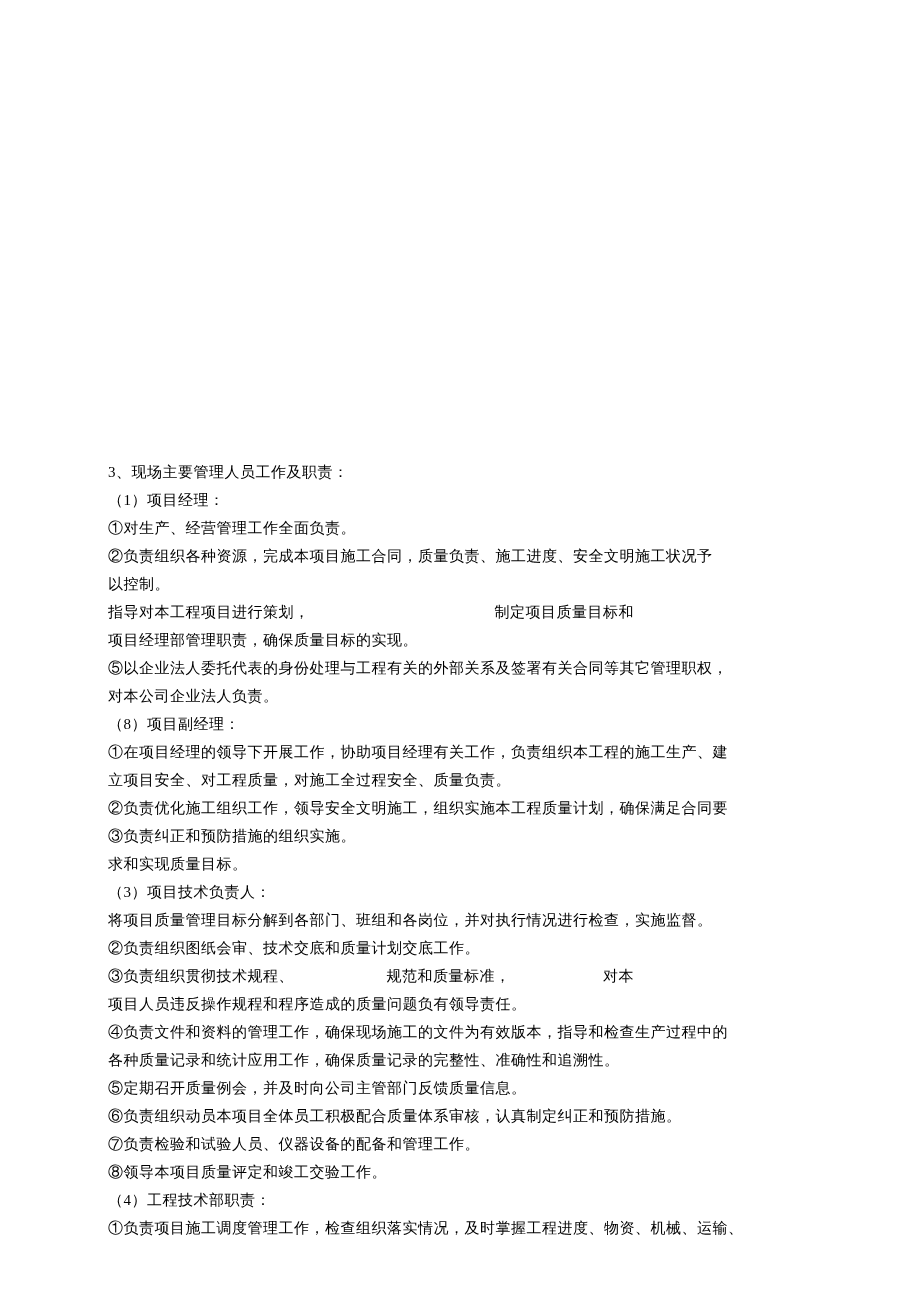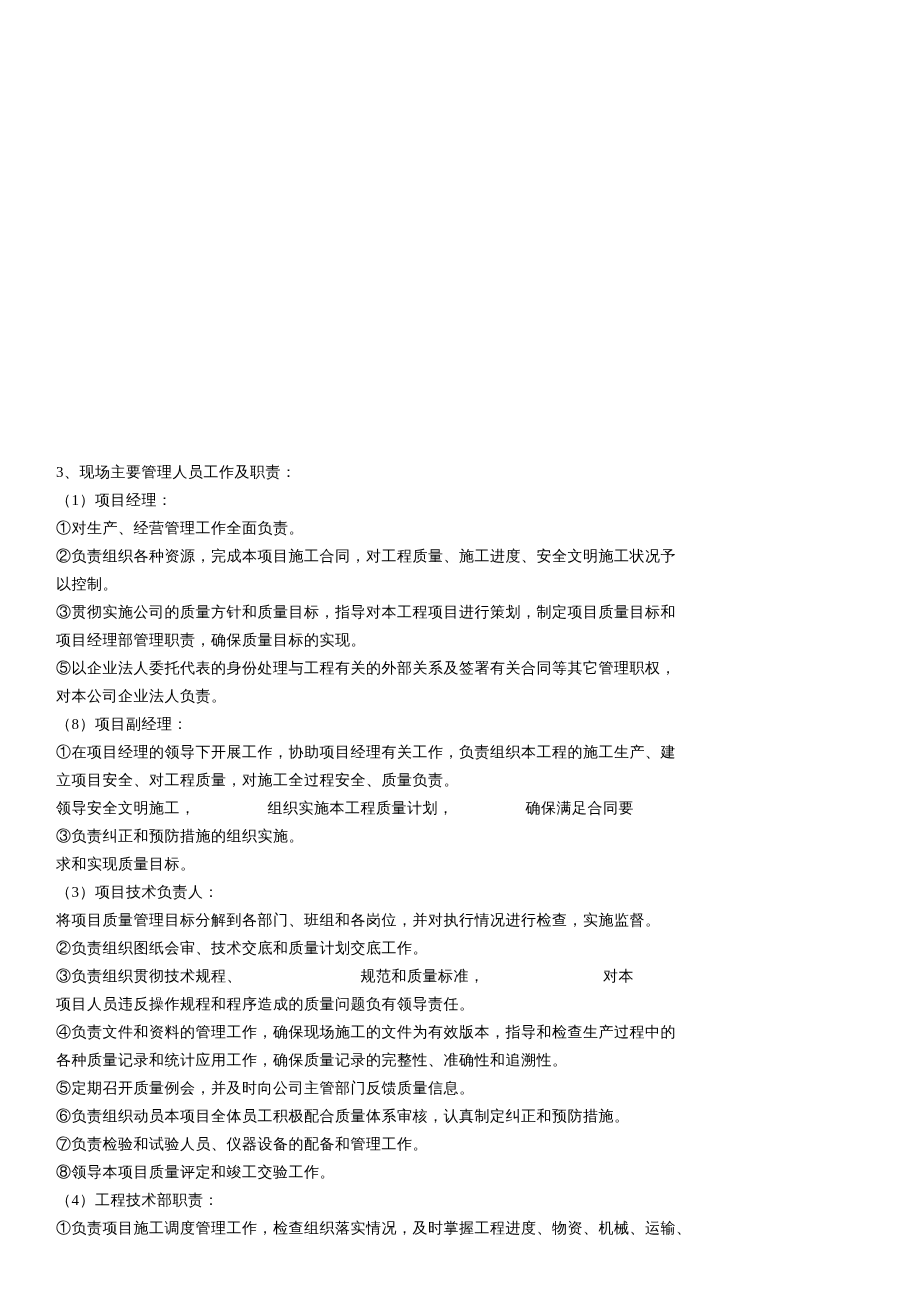--- a/index.html
+++ b/index.html
@@ -3,21 +3,21 @@
   <meta charset="utf-8">
   <style>
     body {
       margin: 0;
       padding: 0;
       background: #fff;
       font-family: "SimSun", "宋体", serif;
       width: 920px;
     }
     .page {
-      padding: 458px 132px 0 56px;
+      padding: 458px 132px 0 108px;
       box-sizing: border-box;
       width: 766px;
     }
     .line, .line-justify {
       font-size: 15px;
       color: #000;
       line-height: 28px;
       letter-spacing: 0.5px;
       white-space: nowrap;
     }
@@ -32,41 +32,41 @@
   </style>
 </head>
 <body>
 
 <div class="page" id="page">
     <div class="line">3、现场主要管理人员工作及职责：</div>
     <div class="line">（1）项目经理：</div>
     <div class="line">①对生产、经营管理工作全面负责。</div>
     <div class="line-justify">
       <span class="seg">②负责组织各种资源，完成本项目施工合同，</span>
-      <span class="seg">对工程质量、施工进度、</span>
+      <span class="seg">质量负责、施工进度、</span>
       <span class="seg">安全文明施工状况予</span>
     </div>
     <div class="line">以控制。</div>
     <div class="line-justify">
-      <span class="seg">③贯彻实施公司的质量方针和质量目标，</span>
       <span class="seg">指导对本工程项目进行策划，</span>
       <span class="seg">制定项目质量目标和</span>
     </div>
     <div class="line">项目经理部管理职责，确保质量目标的实现。</div>
     <div class="line">⑤以企业法人委托代表的身份处理与工程有关的外部关系及签署有关合同等其它管理职权，</div>
     <div class="line">对本公司企业法人负责。</div>
     <div class="line">（8）项目副经理：</div>
     <div class="line-justify">
       <span class="seg">①在项目经理的领导下开展工作，</span>
       <span class="seg">协助项目经理有关工作，</span>
       <span class="seg">负责组织本工程的施工生产、</span>
       <span class="seg">建</span>
     </div>
     <div class="line">立项目安全、对工程质量，对施工全过程安全、质量负责。</div>
     <div class="line-justify">
+      <span class="seg">②负责优化施工组织工作，</span>
       <span class="seg">领导安全文明施工，</span>
       <span class="seg">组织实施本工程质量计划，</span>
       <span class="seg">确保满足合同要</span>
     </div>
     <div class="line">③负责纠正和预防措施的组织实施。</div>
     <div class="line">求和实现质量目标。</div>
     <div class="line">（3）项目技术负责人：</div>
     <div class="line">将项目质量管理目标分解到各部门、班组和各岗位，并对执行情况进行检查，实施监督。</div>
     <div class="line">②负责组织图纸会审、技术交底和质量计划交底工作。</div>
     <div class="line-justify">

